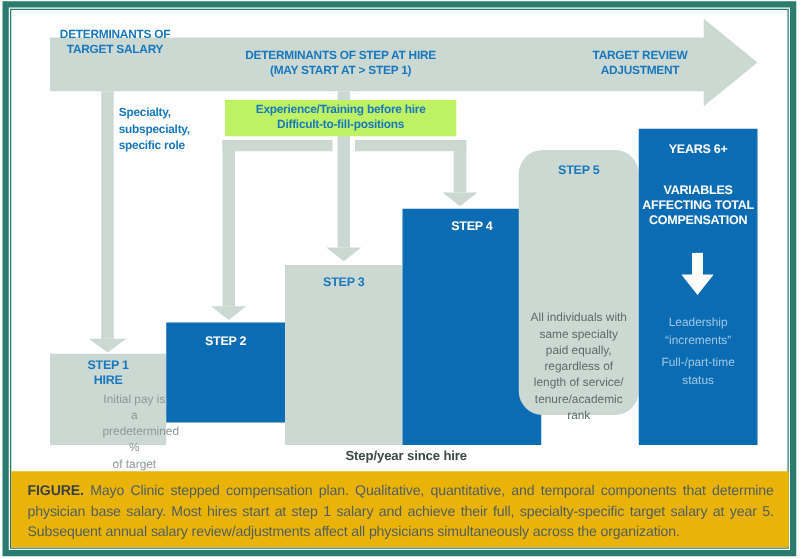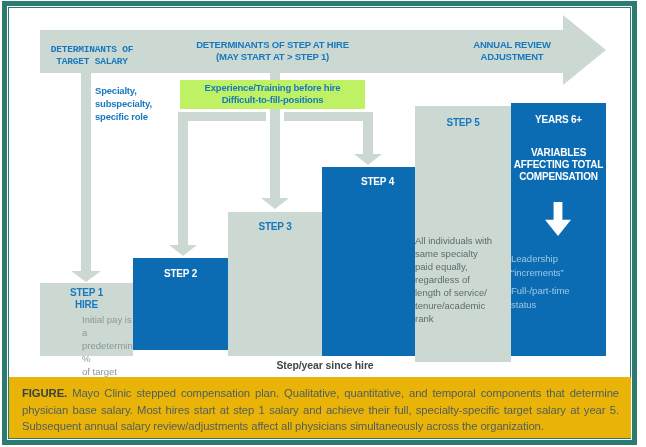--- a/index.html
+++ b/index.html
@@ -27,21 +27,21 @@
   .sline{position:absolute;background:#ccd9d3;}
   .ah{position:absolute;width:0;height:0;border-left:15px solid transparent;border-right:15px solid transparent;border-top:11px solid #ccd9d3;}
   .ah-sm{border-left-width:14px;border-right-width:14px;}
   
   .block{position:absolute;}
   .block.sage{background:#ccd9d3;}
   .block.blue{background:#0b6cb3;}
   .blk-title{position:absolute;left:0;right:0;text-align:center;font-weight:bold;font-size:10px;letter-spacing:-0.2px;}
   .blk-title.on-blue{color:#fff;}
   .blk-title.on-sage{color:#1878bd;}
-  .blk-body{position:absolute;left:0;right:0;text-align:left;font-size:9.5px;line-height:13px;}
+  .blk-body{position:absolute;left:0;right:0;text-align:center;font-size:9.5px;line-height:13px;}
   .gray1{color:#8a9996;padding-left:42px;}
   .gray2{color:#5d6c68;}
   .pale{color:#9fc8e4;}
   .white-down-arrow{
     position:absolute;background:#fff;width:26px;height:34px;
     clip-path:polygon(33% 0,67% 0,67% 52%,100% 52%,50% 100%,0 52%,33% 52%);
   }
   .axis-label{position:absolute;left:40px;top:359px;width:570px;text-align:center;font-weight:bold;font-size:10.5px;color:#3e4a47;letter-spacing:-0.1px;}
   
   .caption-band{position:absolute;left:9px;top:377px;width:622px;height:61px;background:#eab308;}
@@ -54,25 +54,25 @@
 </head>
 <body>
 
 <div class="canvas">
 
   <div class="frame-outer">
     <div class="frame-inner"></div>
   </div>
 
   <div class="top-arrow"></div>
-  <div class="arrow-label pre" style="left:27px;top:44px;width:130px;font-family:Liberation Mono, monospace;">DETERMINANTS OF
+  <div class="arrow-label pre" style="left:27px;top:22px;width:130px;">DETERMINANTS OF
 TARGET SALARY</div>
   <div class="arrow-label pre" style="left:184px;top:39px;width:177px;">DETERMINANTS OF STEP AT HIRE
 (MAY START AT &gt; STEP 1)</div>
-  <div class="arrow-label pre" style="left:447px;top:39px;width:130px;">ANNUAL REVIEW
+  <div class="arrow-label pre" style="left:447px;top:39px;width:130px;">TARGET REVIEW
 ADJUSTMENT</div>
 
   <div class="sline" style="left:81px;top:73px;width:10px;height:198px;"></div>
   <div class="ah" style="left:71px;top:271px;"></div>
 
   <div class="sline" style="left:178px;top:112px;width:195px;height:9px;z-index:1;"></div>
   <div class="sline" style="left:178px;top:112px;width:10px;height:133px;z-index:1;"></div>
   <div class="ah ah-sm" style="left:169px;top:245px;"></div>
   <div class="sline" style="left:363px;top:112px;width:10px;height:42px;z-index:1;"></div>
   <div class="ah ah-sm" style="left:354px;top:154px;"></div>
@@ -87,33 +87,33 @@
 Difficult-to-fill-positions</div>
 
   <div class="block sage" style="left:40px;top:283px;width:93px;height:73px;">
     <div class="blk-title on-sage" style="top:4px;">STEP 1</div>
     <div class="blk-title on-sage" style="top:16px;">HIRE</div>
     <div class="blk-body gray1 pre" style="top:30px;">Initial pay is a
 predetermined %
 of target salary</div>
   </div>
 
-  <div class="block blue" style="left:133px;top:258px;width:95px;height:92px;">
+  <div class="block blue" style="left:133px;top:258px;width:95px;height:80px;">
     <div class="blk-title on-blue" style="top:10px;">STEP 2</div>
   </div>
 
   <div class="block sage" style="left:228px;top:212px;width:94px;height:144px;">
     <div class="blk-title on-sage" style="top:9px;">STEP 3</div>
   </div>
 
   <div class="block blue" style="left:322px;top:167px;width:111px;height:189px;">
     <div class="blk-title on-blue" style="top:9px;">STEP 4</div>
   </div>
 
-  <div class="block sage" style="left:415px;top:106px;width:96px;height:256px;">
+  <div class="block sage" style="left:415px;top:120px;width:96px;height:212px;border-radius:19px;">
     <div class="blk-title on-sage" style="top:11px;">STEP 5</div>
     <div class="blk-body gray2 pre" style="top:128px;">All individuals with
 same specialty
 paid equally,
 regardless of
 length of service/
 tenure/academic
 rank</div>
   </div>
 

